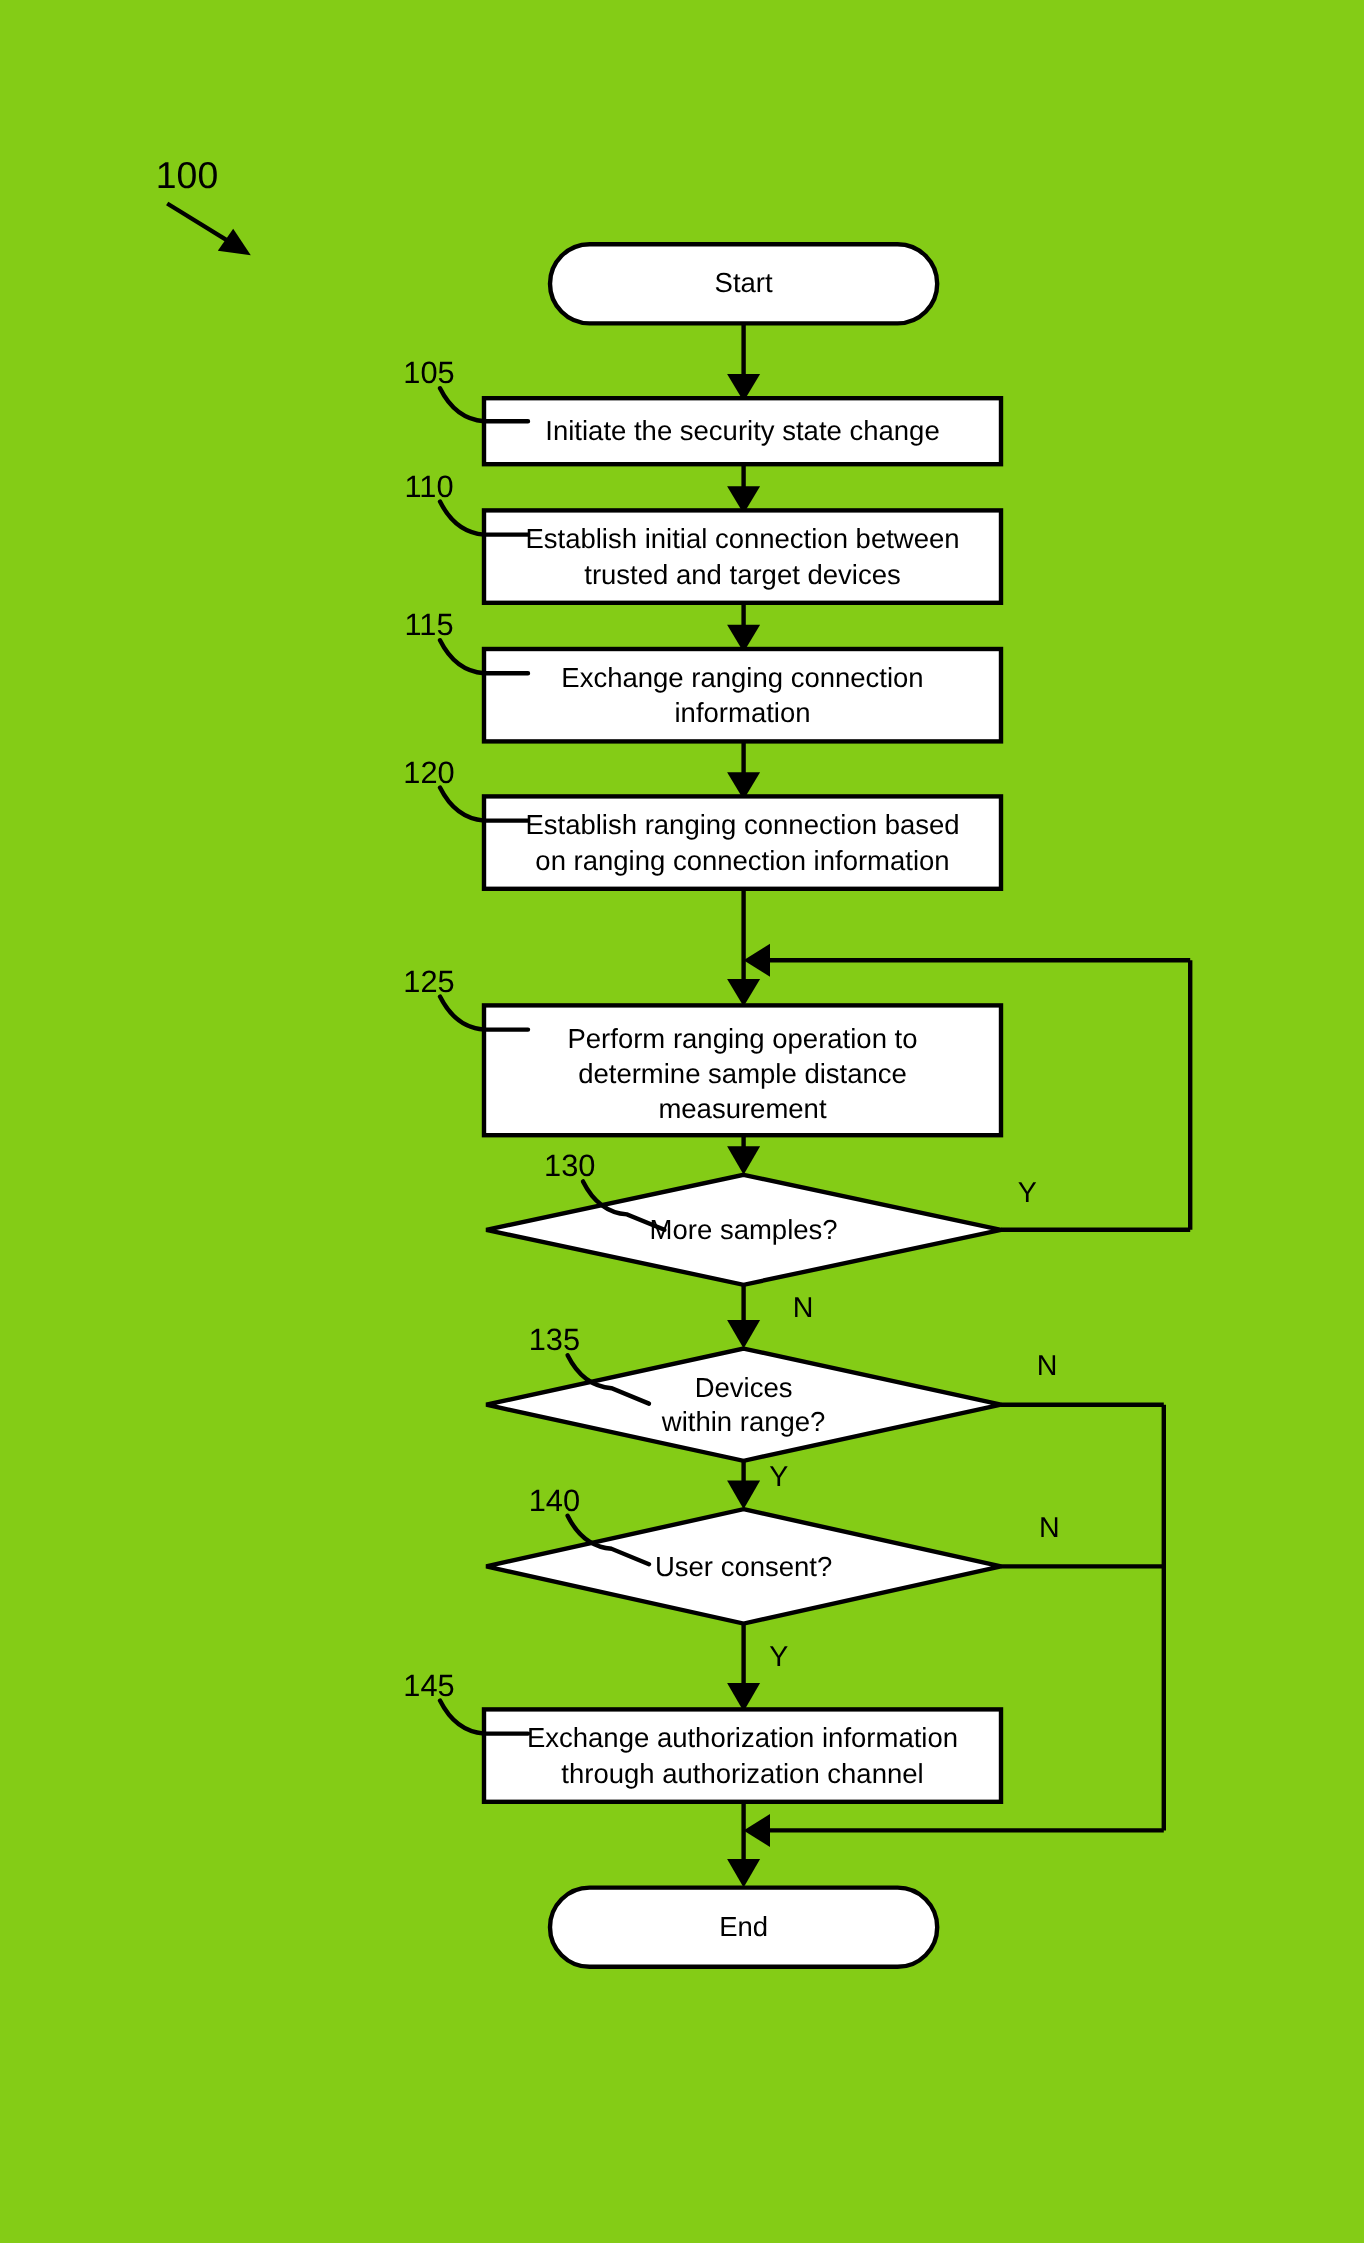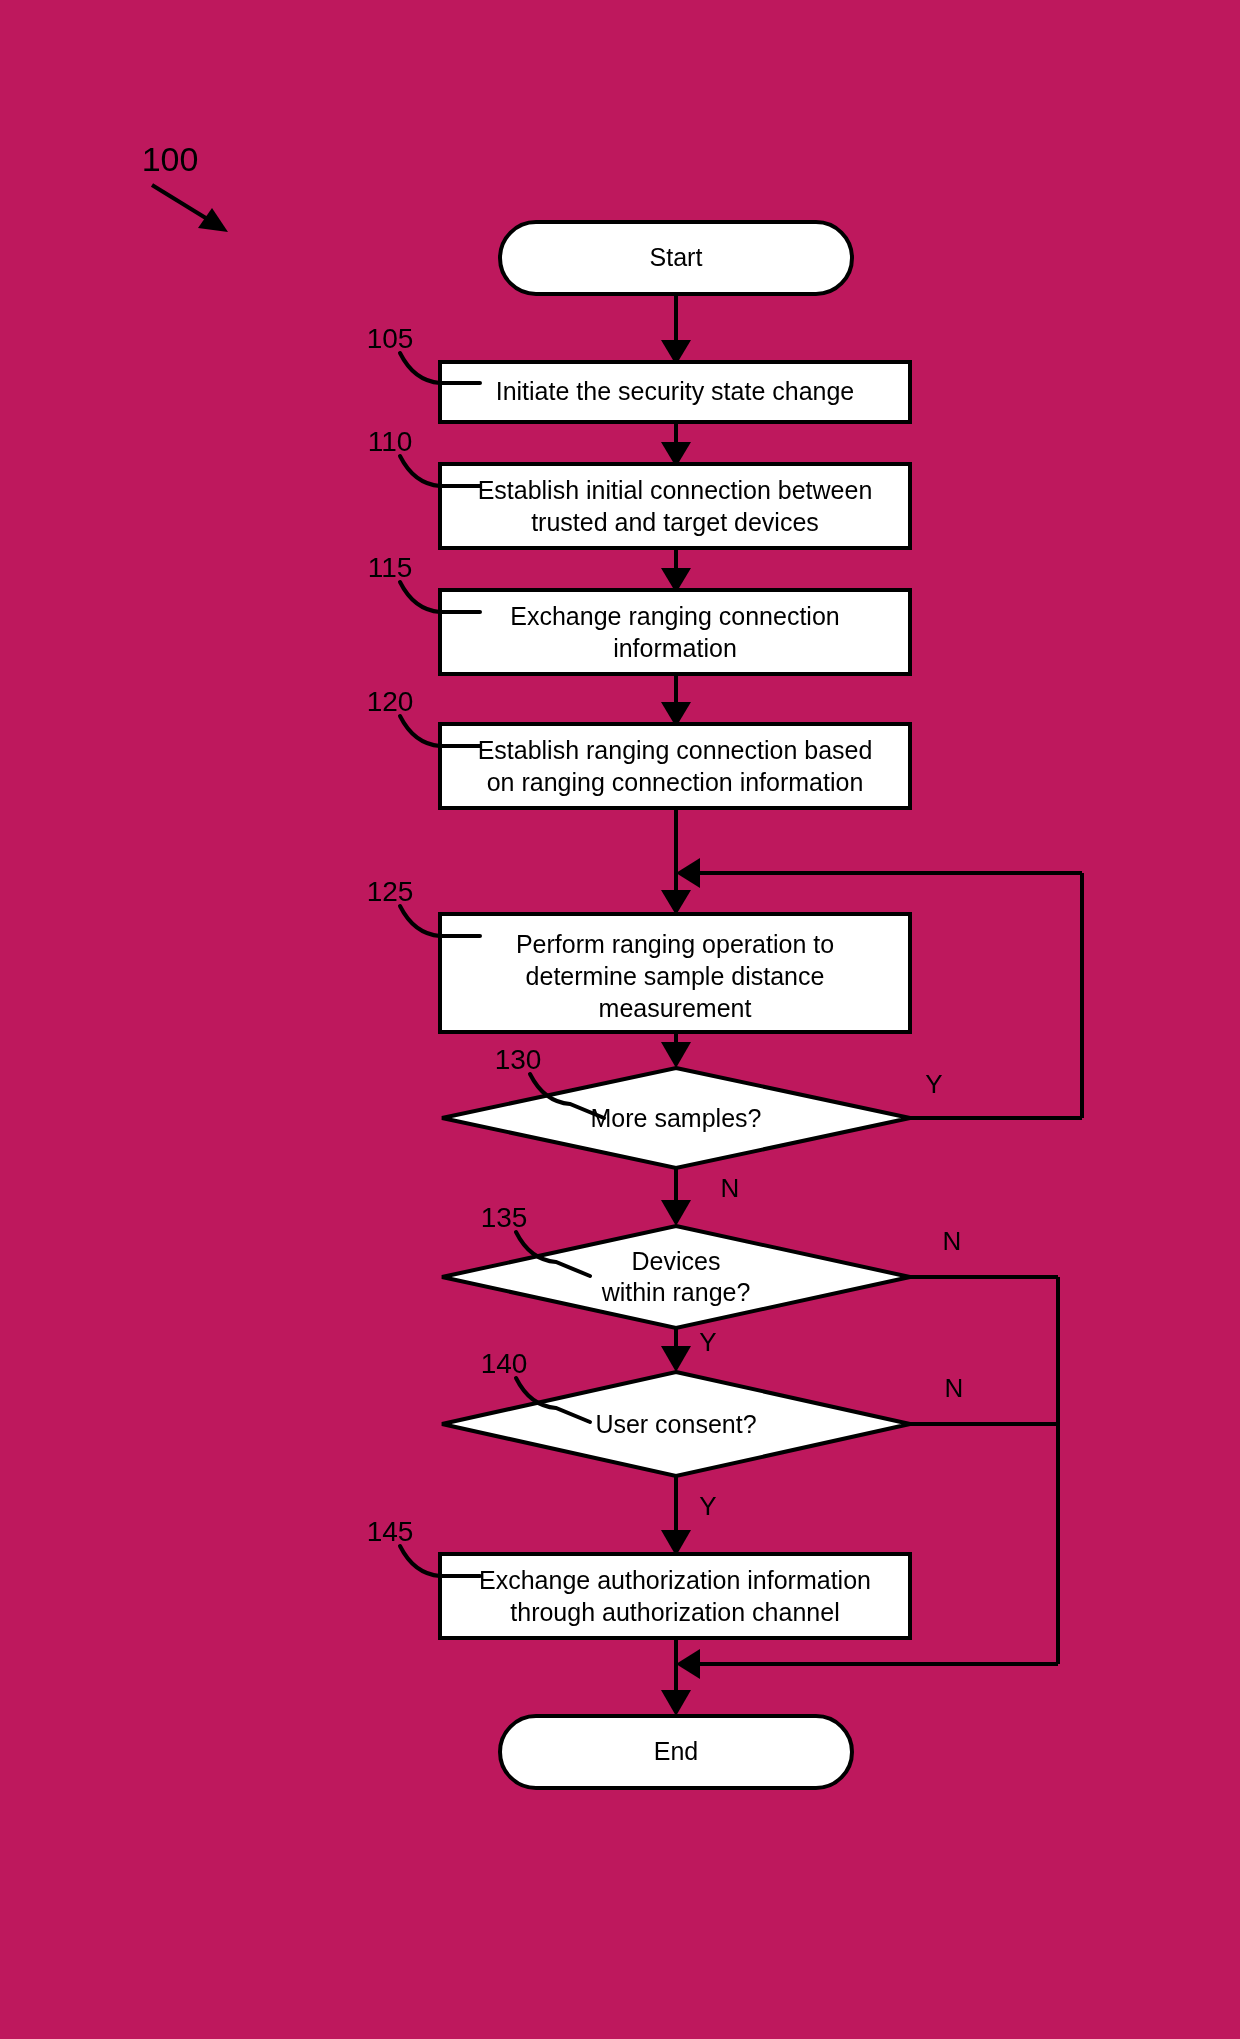--- a/index.html
+++ b/index.html
@@ -10,21 +10,21 @@
   body {
     width: 1240px;
     height: 2039px;
     font-family: "Liberation Sans", sans-serif;
     overflow: hidden;
   }
   #figure {
     position: relative;
     width: 1240px;
     height: 2039px;
-    background: #be185d;
+    background: #84cc16;
   }
   svg#flow {
     position: absolute;
     top: 0;
     left: 0;
     width: 1240px;
     height: 2039px;
     display: block;
   }
   .shape {

